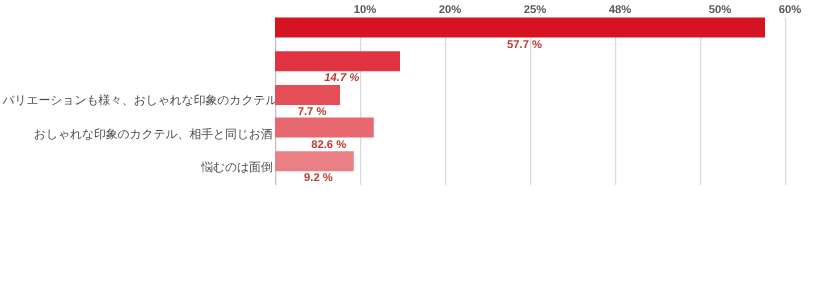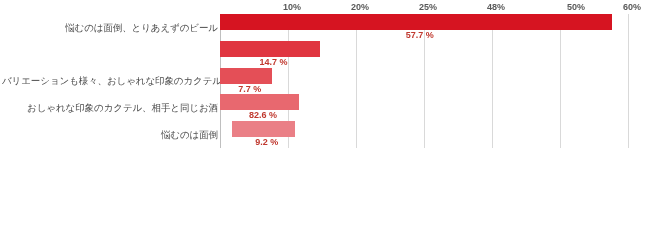--- a/index.html
+++ b/index.html
@@ -128,48 +128,47 @@
       <div class="gridline" style="left: 288px;"></div>
       <div class="gridline" style="left: 356px;"></div>
       <div class="gridline" style="left: 424px;"></div>
       <div class="gridline" style="left: 492px;"></div>
       <div class="gridline" style="left: 560px;"></div>
       <div class="gridline" style="left: 628px;"></div>
     </div>
 
   <div class="rows">
       <div class="row" style="top: 0px; height: 26.8px;">
-        <div class="row-label">悩むのは面倒、とりあえずのビール</div>
         <div class="bar-wrap" style="height: 26.8px;">
           <div class="bar" style="width: 392.36px; background: rgb(214, 20, 33);"></div>
           <span class="bar-value" style="color: rgb(192, 57, 47);">57.7 %</span>
         </div>
       </div>
       <div class="row" style="top: 26.8px; height: 26.8px;">
         <div class="bar-wrap" style="height: 26.8px;">
           <div class="bar" style="width: 99.96px; background: rgb(224, 53, 64);"></div>
-          <span class="bar-value" style="color: rgb(192, 57, 47);">14.7 %</span>
+          <span class="bar-value" style="color: rgb(192, 57, 47); font-style: italic;">14.7 %</span>
         </div>
       </div>
       <div class="row" style="top: 53.6px; height: 26.8px; text-decoration: underline;">
         <div class="row-label">バリエーションも様々、おしゃれな印象のカクテル</div>
         <div class="bar-wrap" style="height: 26.8px;">
           <div class="bar" style="width: 52.36px; background: rgb(228, 79, 87);"></div>
           <span class="bar-value" style="color: rgb(192, 57, 47);">7.7 %</span>
         </div>
       </div>
       <div class="row" style="top: 80.4px; height: 26.8px;">
         <div class="row-label">おしゃれな印象のカクテル、相手と同じお酒</div>
         <div class="bar-wrap" style="height: 26.8px;">
           <div class="bar" style="width: 78.88px; background: rgb(232, 104, 111);"></div>
           <span class="bar-value" style="color: rgb(192, 57, 47);">82.6 %</span>
         </div>
       </div>
       <div class="row" style="top: 107.2px; height: 26.8px;">
         <div class="row-label">悩むのは面倒</div>
-        <div class="bar-wrap" style="height: 26.8px; margin-left: 12px;">
+        <div class="bar-wrap" style="height: 26.8px;">
           <div class="bar" style="width: 62.56px; background: rgb(234, 127, 134);"></div>
           <span class="bar-value" style="color: rgb(192, 57, 47);">9.2 %</span>
         </div>
       </div>
     </div>
 
 </div>
 
 </body></html>

